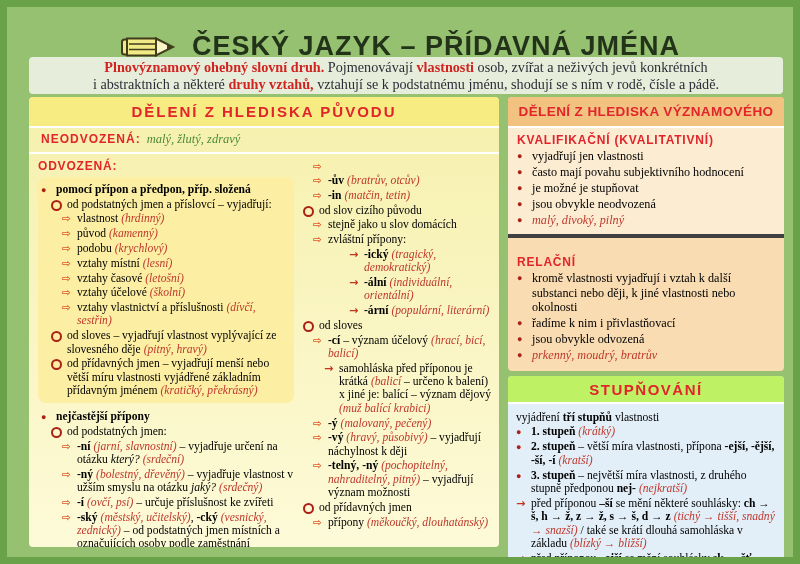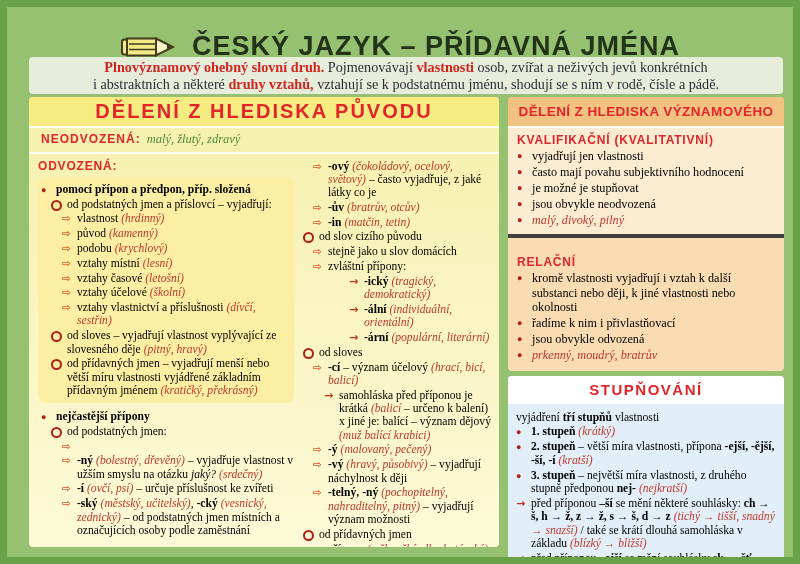--- a/index.html
+++ b/index.html
@@ -38,41 +38,41 @@
   .s-b{font-weight:bold;}
   .s-bi{font-style:italic;}
   .s-e{color:#bf382c;font-style:italic;}
   .s-g{color:#4c8a33;font-style:italic;}
   .s-d{color:#2c2c36;font-weight:normal;}
   .s-rd{color:#d02420;font-weight:bold;}
 
   
   .panel-left{position:absolute;left:29px;top:97px;width:470px;height:450px;
               background:linear-gradient(#f6f0ac,#fdfad8);border-radius:4px;overflow:hidden;z-index:1;}
-  .hdr-yellow{height:29px;background:#f6ec82;font-size:20px;letter-spacing:2px;border-radius:4px 4px 0 0;}
+  .hdr-yellow{height:29px;background:#f6ec82;font-size:15px;letter-spacing:2px;border-radius:4px 4px 0 0;}
   .neod{padding:4px 12px 5px;border-bottom:2px solid #ffffff;font-size:12.5px;}
   .neod .mini-hd{margin-right:6px;letter-spacing:1px;}
   .cols{display:flex;padding:4px 6px 0 9px;}
   .col-a{width:256px;flex:0 0 256px;font-size:11.6px;line-height:13.3px;}
   .col-b{flex:1 1 auto;padding-left:9px;font-size:11.6px;line-height:13.3px;}
   .odv{margin:2px 0 4px;}
   .odv-box{background:#fcefa3;border-radius:8px;padding:4px 5px 6px 3px;}
   .after{margin-top:7px;padding-left:3px;}
   .after .line.ind0{margin-top:3px;}
 
   
   .panel-right{position:absolute;left:508px;top:97px;width:276px;z-index:1;}
   .box-vyz{background:#f9dcb2;border-radius:4px;overflow:hidden;}
   .hdr-orange{height:29px;background:#f2c380;font-size:13.5px;letter-spacing:0.4px;}
   .kval{background:#fcecd2;border-bottom:4px solid #404040;padding:5px 8px 6px 9px;}
   .rel{padding:17px 8px 8px 9px;}
   .kval .line,.rel .line{font-size:12.2px;line-height:14.6px;}
   .kval .mini-hd,.rel .mini-hd{display:block;margin-bottom:2px;}
   .box-stup{margin-top:5px;background:#e2eff8;border-radius:4px;overflow:hidden;}
-  .hdr-blue{height:26px;background:#ffffff;font-size:15px;letter-spacing:1.5px;}
+  .hdr-blue{height:26px;background:#bef264;font-size:15px;letter-spacing:1.5px;}
   .stup-body{padding:5px 7px 7px 8px;font-size:11.6px;line-height:13.4px;}
 </style>
 </head>
 <body>
 
 <div class="page">
 
   <div class="titlebar">
     <svg class="pencil" width="56" height="24" viewBox="0 0 56 24">
       <rect x="2" y="4.5" width="6" height="15" rx="2.5" fill="#f2ea86" stroke="#403c1c" stroke-width="2"></rect>
@@ -147,39 +147,39 @@
             <div class="line ind0">
               <span class="mk mk-dot">●</span>
               <span class="txt"><span class="s-b">nejčastější přípony</span></span>
             </div>
             <div class="line ind1">
               <span class="mk mk-target"></span>
               <span class="txt"><span class="s-n">od podstatných jmen:</span></span>
             </div>
             <div class="line ind2">
               <span class="mk mk-arrow">⇨</span>
+              <span class="txt"><span class="s-b">-ní </span><span class="s-e">(jarní, slavnostní)</span><span class="s-n"> – vyjadřuje určení na otázku </span><span class="s-bi">který? </span><span class="s-e">(srdeční)</span></span>
             </div>
             <div class="line ind2">
               <span class="mk mk-arrow">⇨</span>
               <span class="txt"><span class="s-b">-ný </span><span class="s-e">(bolestný, dřevěný)</span><span class="s-n"> – vyjadřuje vlastnost v užším smyslu na otázku </span><span class="s-bi">jaký? </span><span class="s-e">(srdečný)</span></span>
             </div>
             <div class="line ind2">
               <span class="mk mk-arrow">⇨</span>
               <span class="txt"><span class="s-b">-í </span><span class="s-e">(ovčí, psí)</span><span class="s-n"> – určuje příslušnost ke zvířeti</span></span>
             </div>
             <div class="line ind2">
               <span class="mk mk-arrow">⇨</span>
               <span class="txt"><span class="s-b">-ský </span><span class="s-e">(městský, učitelský)</span><span class="s-n">, </span><span class="s-b">-cký </span><span class="s-e">(vesnický, zednický)</span><span class="s-n"> – od podstatných jmen místních a označujících osoby podle zaměstnání</span></span>
             </div>
           </div>
       </div>
       <div class="col-b">
           <div class="line ind1">
             <span class="mk mk-arrow">⇨</span>
-            <span class="txt"><span class="s-b">-ový </span><span class="s-e">(čokoládový, ocelový, světový)</span><span class="s-n"> – často vyjadřuje, z jaké látky co je</span></span>
           </div>
           <div class="line ind1">
             <span class="mk mk-arrow">⇨</span>
             <span class="txt"><span class="s-b">-ův </span><span class="s-e">(bratrův, otcův)</span></span>
           </div>
           <div class="line ind1">
             <span class="mk mk-arrow">⇨</span>
             <span class="txt"><span class="s-b">-in </span><span class="s-e">(matčin, tetin)</span></span>
           </div>
           <div class="line ind0">

